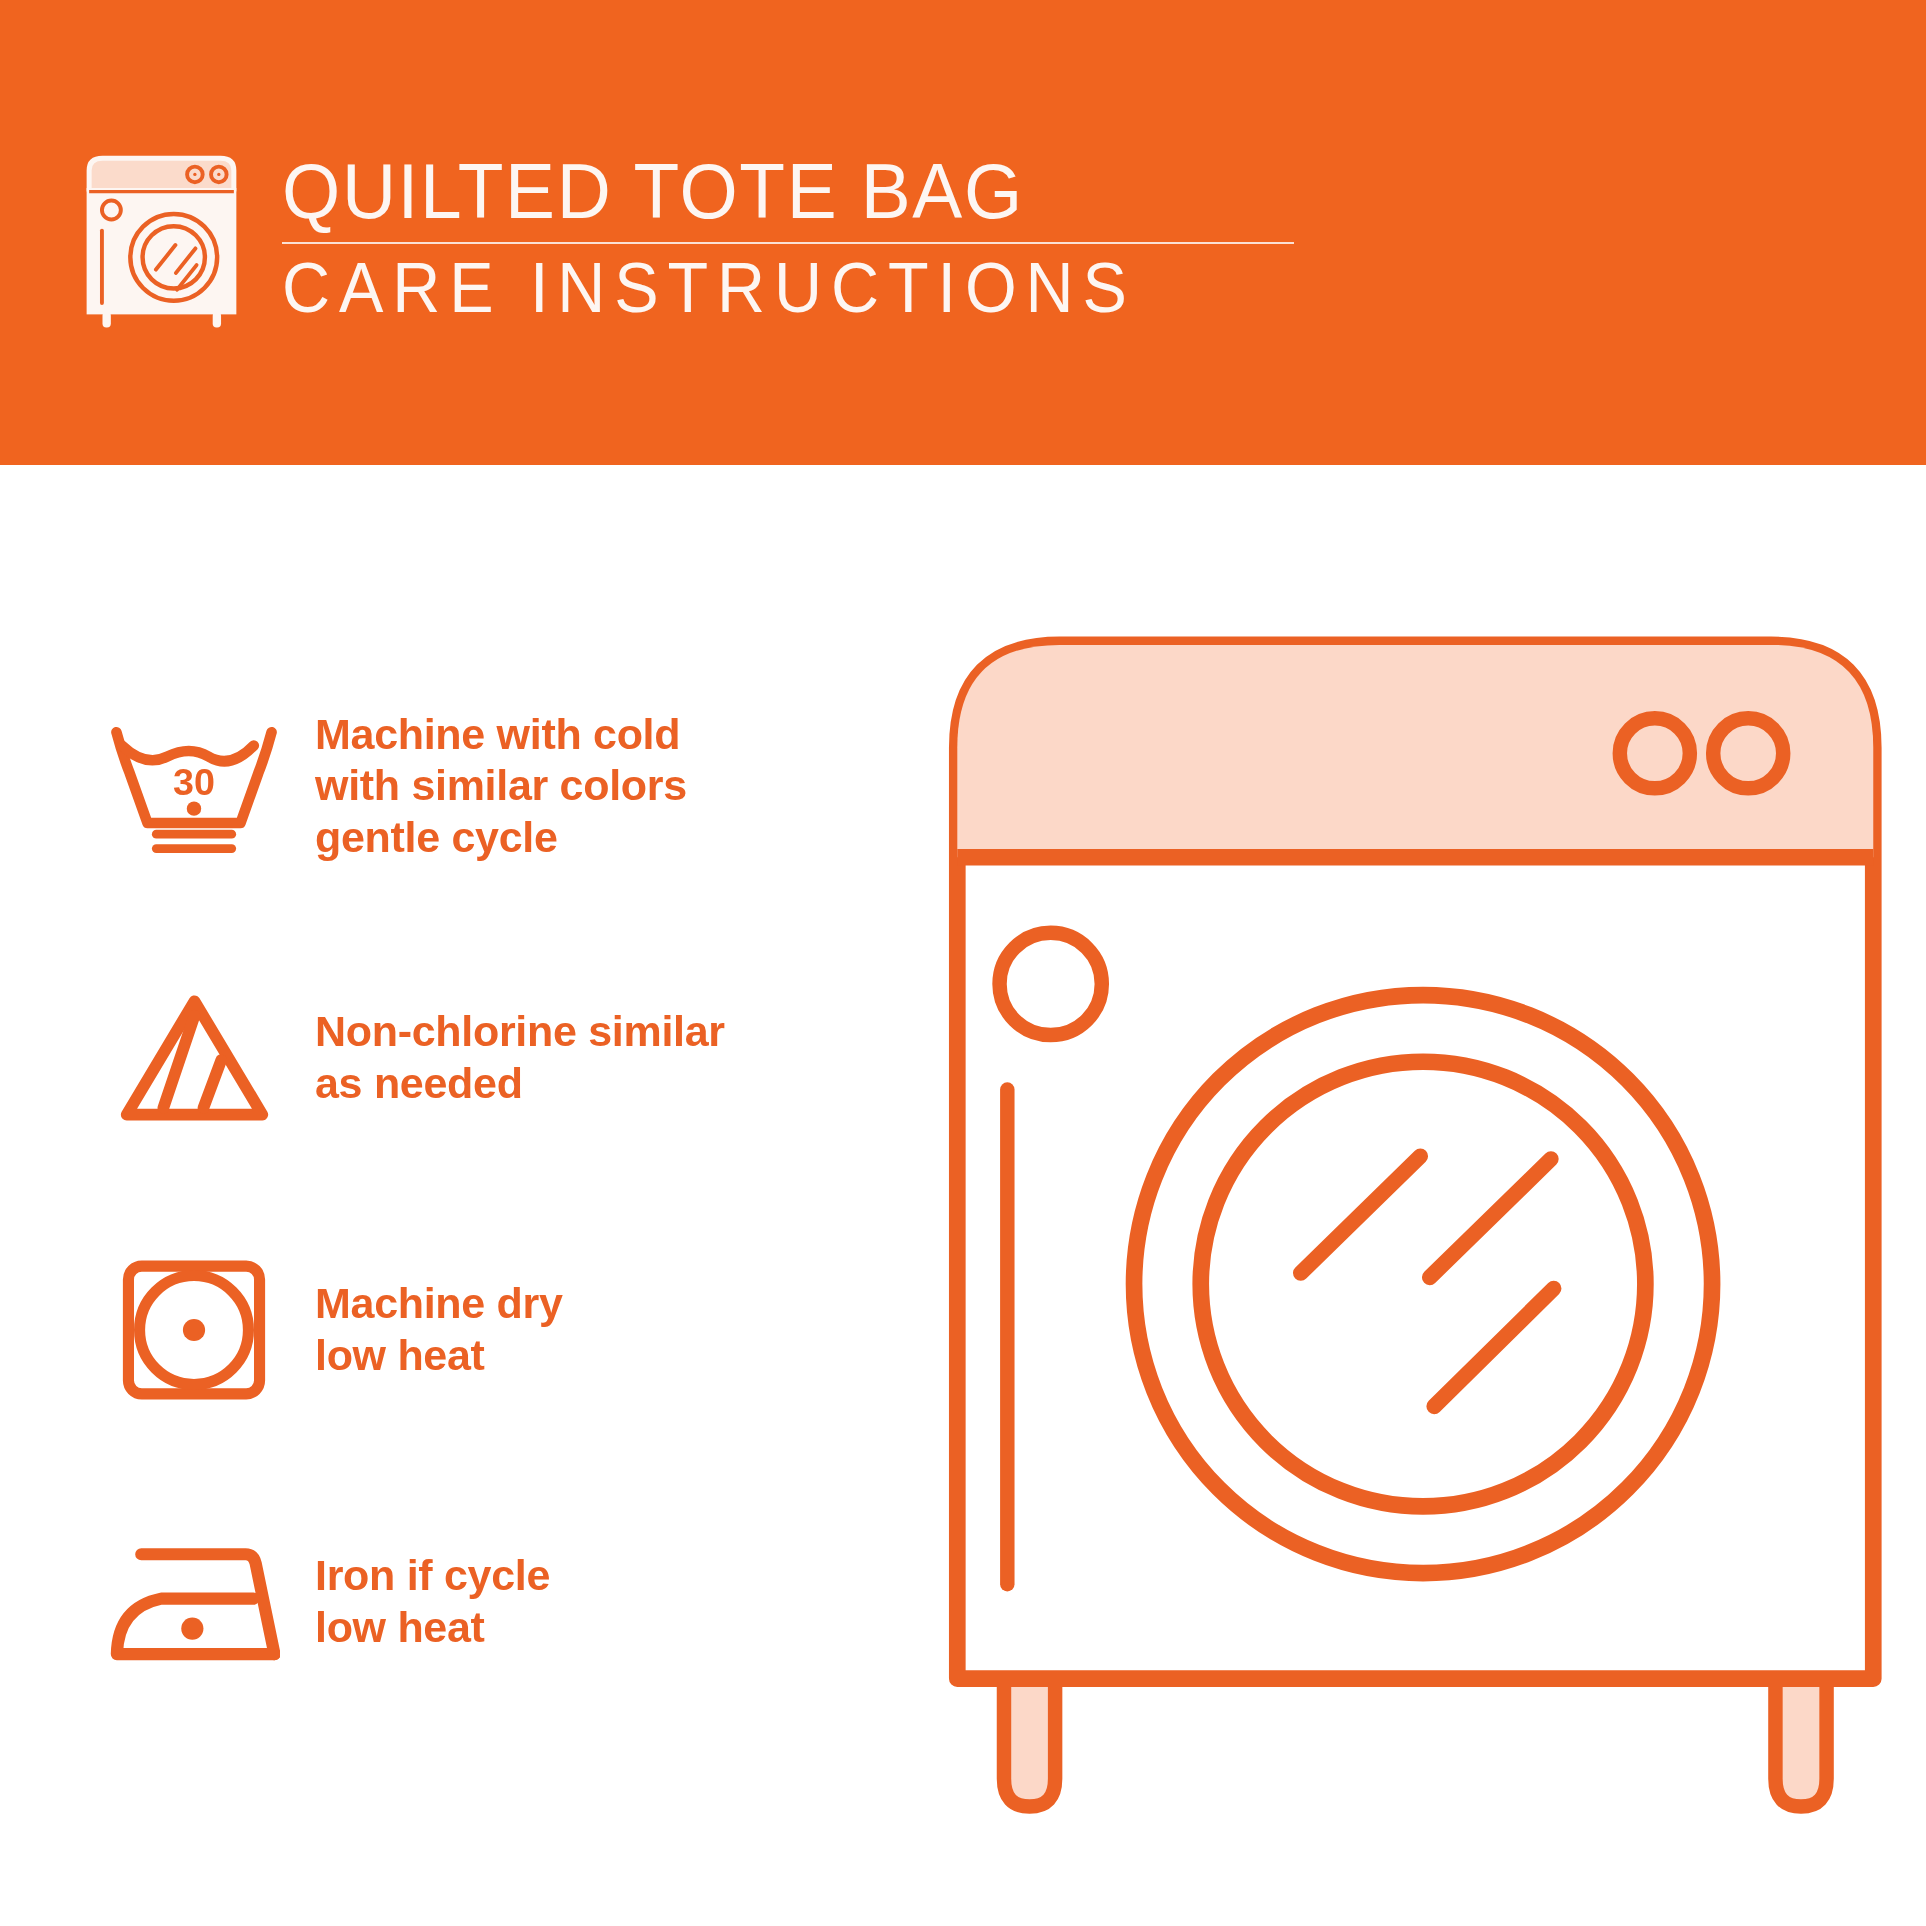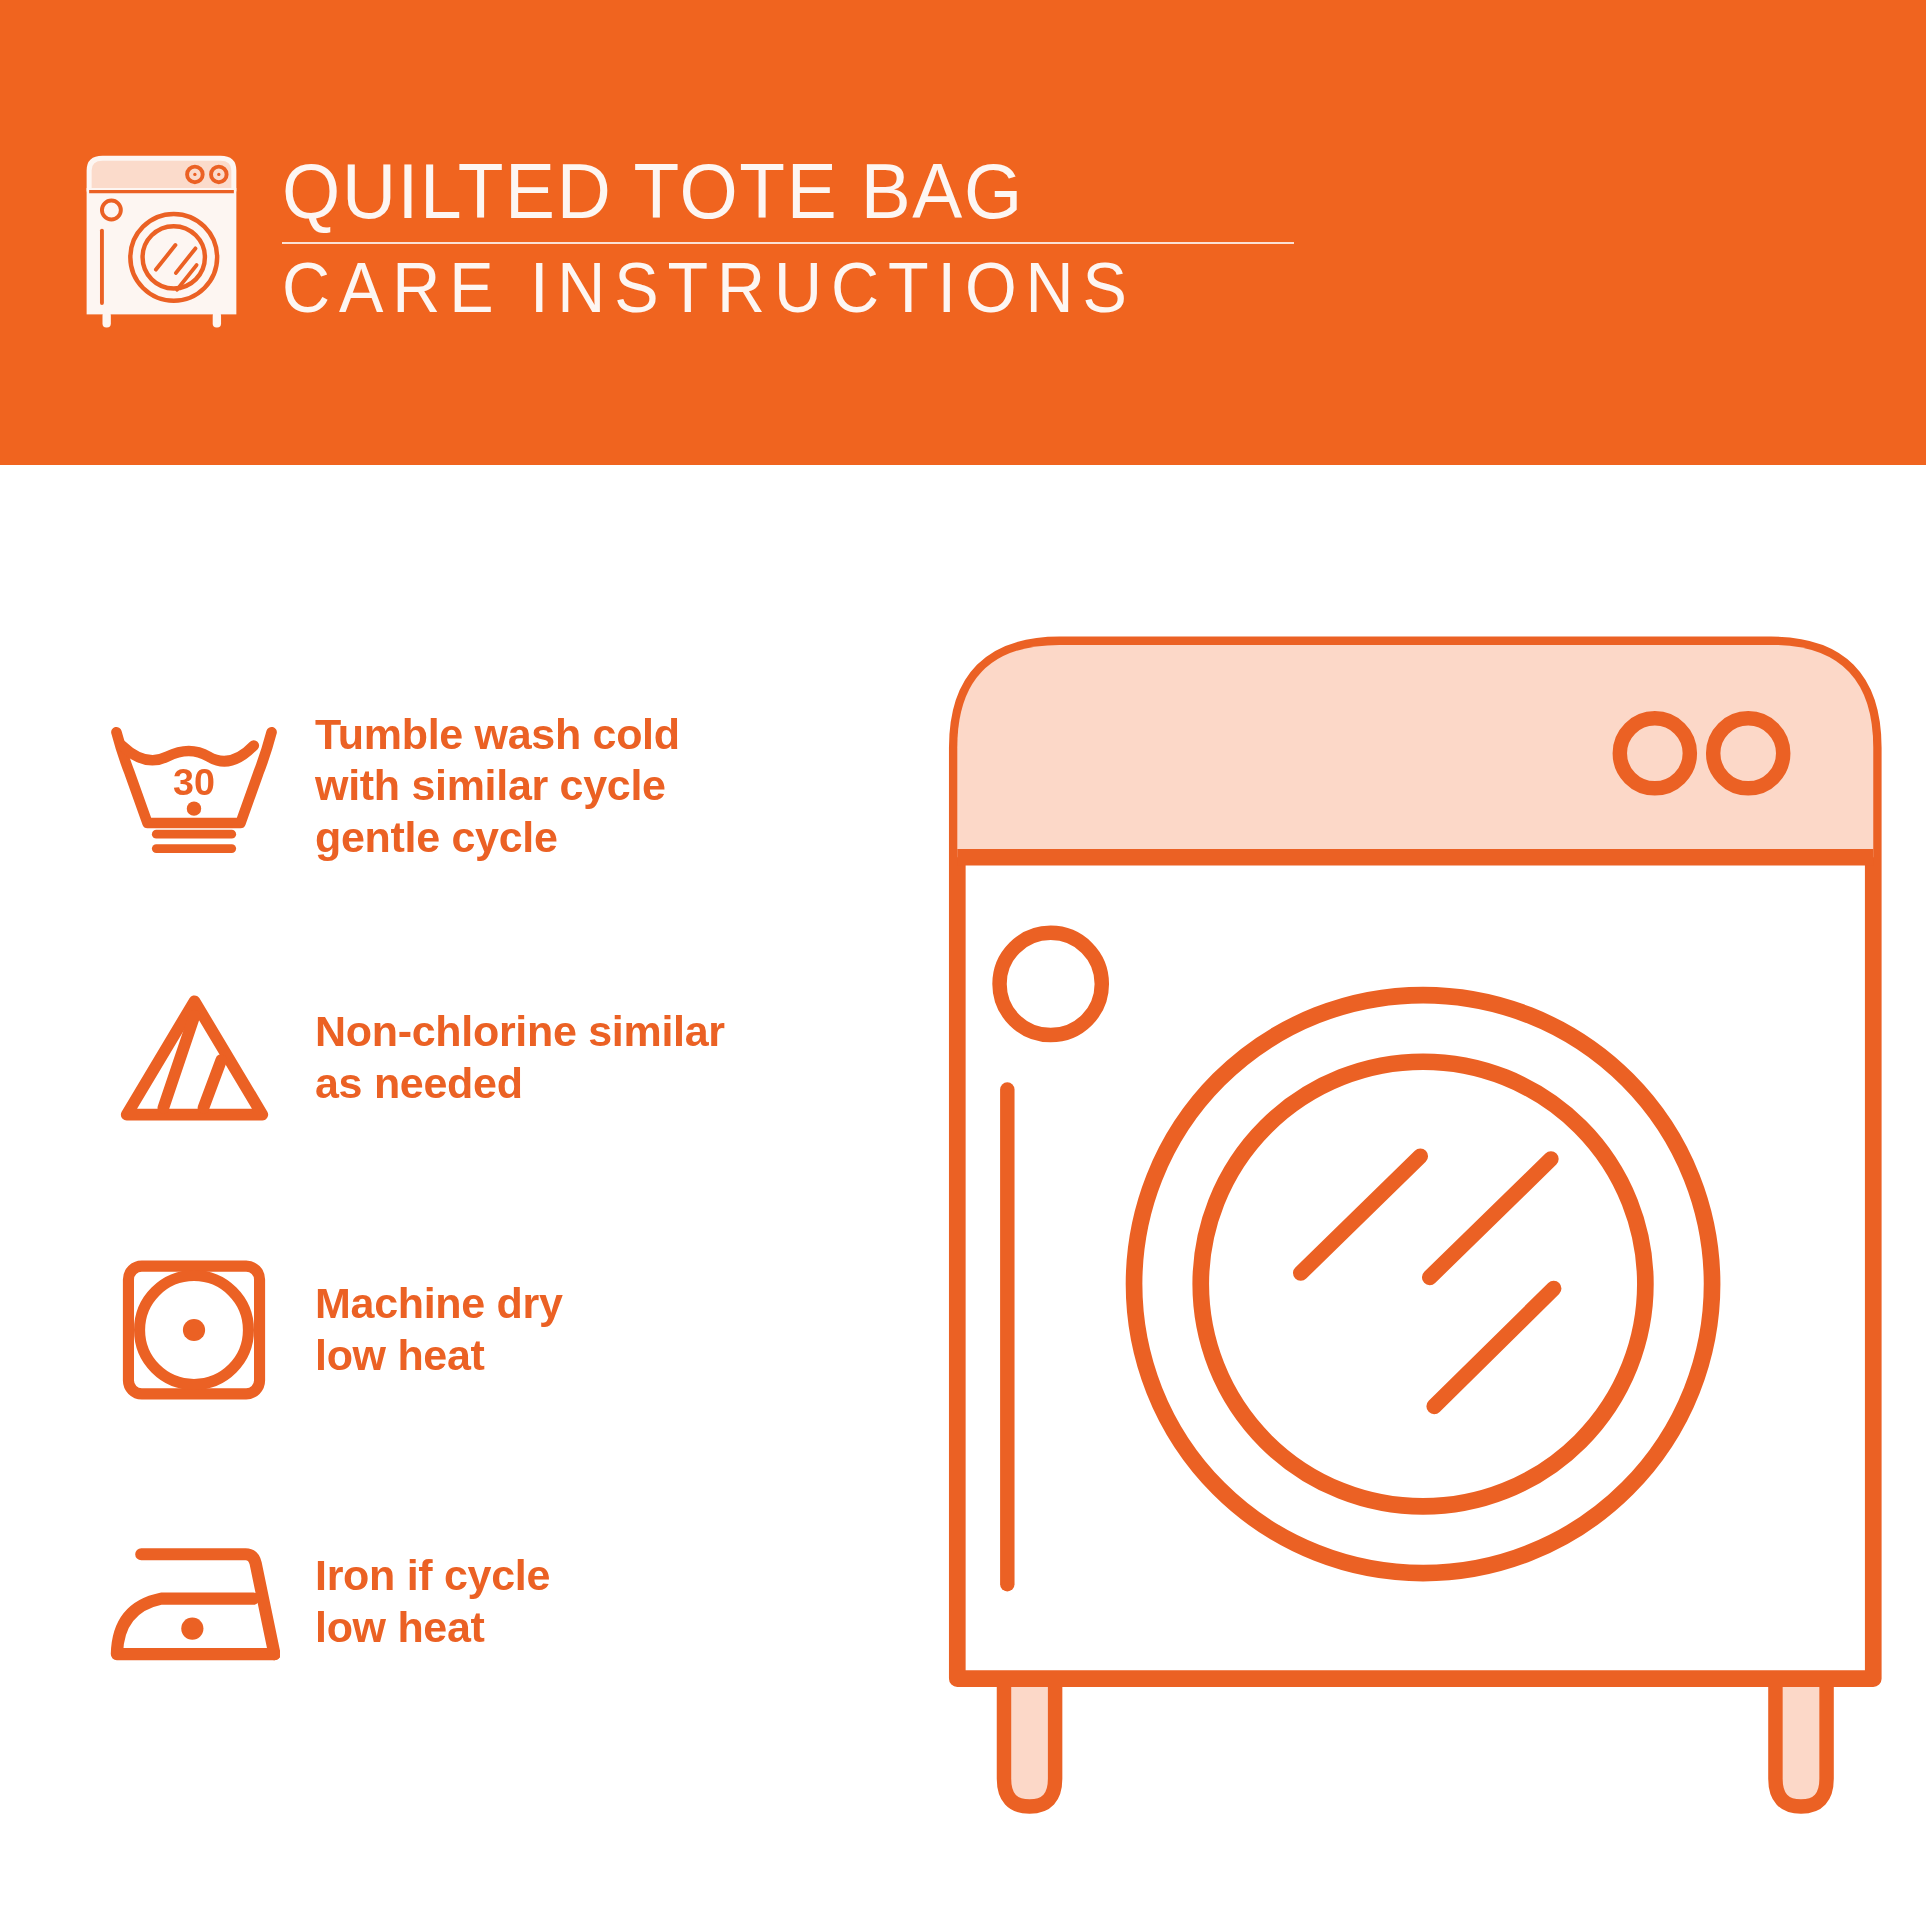--- a/index.html
+++ b/index.html
@@ -174,22 +174,22 @@
 
         <text x="160" y="136" font-family="Liberation Sans, sans-serif" font-size="68" font-weight="700" fill="#EB6124" text-anchor="middle">30</text>
 
         <circle cx="160" cy="160" r="13" fill="#EB6124"></circle>
 
         <rect x="84" y="198" width="152" height="16" rx="8" fill="#EB6124"></rect>
         <rect x="84" y="224" width="152" height="16" rx="8" fill="#EB6124"></rect>
       </svg>
     </div>
     <div class="care-text">
-      <div>Tumble wash cold</div>
-      <div>with similar cycle</div>
+      <div>Machine with cold</div>
+      <div>with similar colors</div>
       <div>gentle cycle</div>
     </div>
   </div>
 
   <div class="care-row">
     <div class="care-symbol">
       <svg width="167" height="139" viewBox="0 0 300 250" xmlns="http://www.w3.org/2000/svg">
         <path d="M150 22 L272 226 L28 226 Z" fill="none" stroke="#EB6124" stroke-width="21" stroke-linejoin="round"></path>
         <line x1="150" y1="48" x2="94" y2="214" stroke="#EB6124" stroke-width="21" stroke-linecap="round"></line>
         <line x1="198" y1="128" x2="166" y2="214" stroke="#EB6124" stroke-width="21" stroke-linecap="round"></line>

